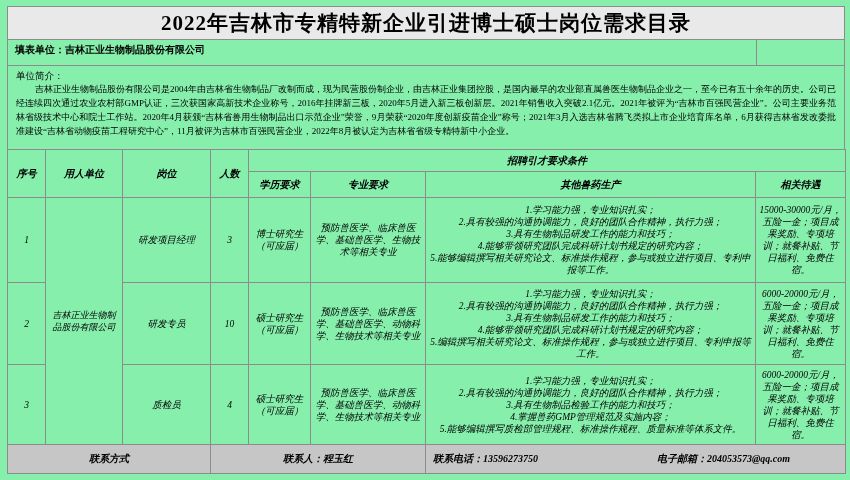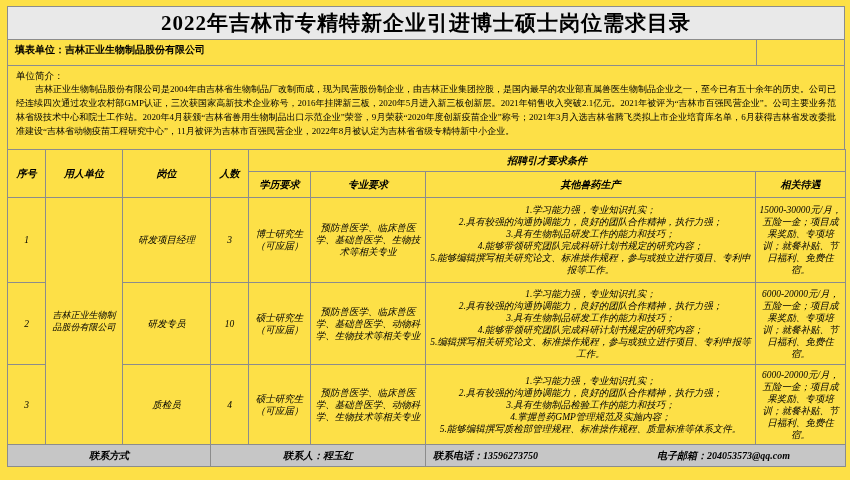--- a/index.html
+++ b/index.html
@@ -1,16 +1,16 @@
 <!DOCTYPE html>
 <html><head>
 <meta charset="utf-8">
 <style>
   html,body{margin:0;padding:0;background:#ffffff;}
-  .page{width:850px;height:480px;background:#fde047;color:#000;position:relative;
+  .page{width:850px;height:480px;background:#86efac;color:#000;position:relative;
         box-sizing:border-box;padding:6px 5px 17px 7px;
         font-family:"Liberation Serif","DejaVu Serif",serif;}
   .box{width:838px;box-sizing:border-box;}
   .title-bar{height:34px;line-height:32px;border:1px solid #8c8c8c;background:#e9e9e9;
              text-align:center;font-weight:bold;font-size:21px;letter-spacing:1px;}
   .subtitle-row{margin-top:-1px;height:27px;border:1px solid #8c8c8c;display:flex;}
   .subtitle-main{flex:1;line-height:19px;padding-left:7px;font-size:10px;font-weight:bold;}
   .subtitle-spacer{width:87px;border-left:1px solid #8c8c8c;}
   .intro-box{margin-top:-1px;height:85px;border:1px solid #8c8c8c;box-sizing:border-box;
              padding:4px 8px 0 8px;font-size:9px;overflow:hidden;}
@@ -117,21 +117,21 @@
 （可应届）</td>
       <td class="tl">预防兽医学、临床兽医学、基础兽医学、动物科学、生物技术等相关专业</td>
       <td class="tl pre">1.学习能力强，专业知识扎实；
 2.具有较强的沟通协调能力，良好的团队合作精神，执行力强；
 3.具有生物制品检验工作的能力和技巧；
 4.掌握兽药GMP管理规范及实施内容；
 5.能够编辑撰写质检部管理规程、标准操作规程、质量标准等体系文件。</td>
       <td class="tl">6000-20000元/月，五险一金；项目成果奖励、专项培训；就餐补贴、节日福利、免费住宿。</td>
     </tr>
 
-    <tr class="footer" style="height:22px">
+    <tr class="footer" style="height:29px">
       <td colspan="3">联系方式</td>
       <td colspan="3">联系人：程玉红</td>
       <td colspan="2">
         <div class="contact-flex">
           <span class="phone">联系电话：13596273750</span>
           <span class="email">电子邮箱：204053573@qq.com</span>
         </div>
       </td>
     </tr>
   </tbody>

